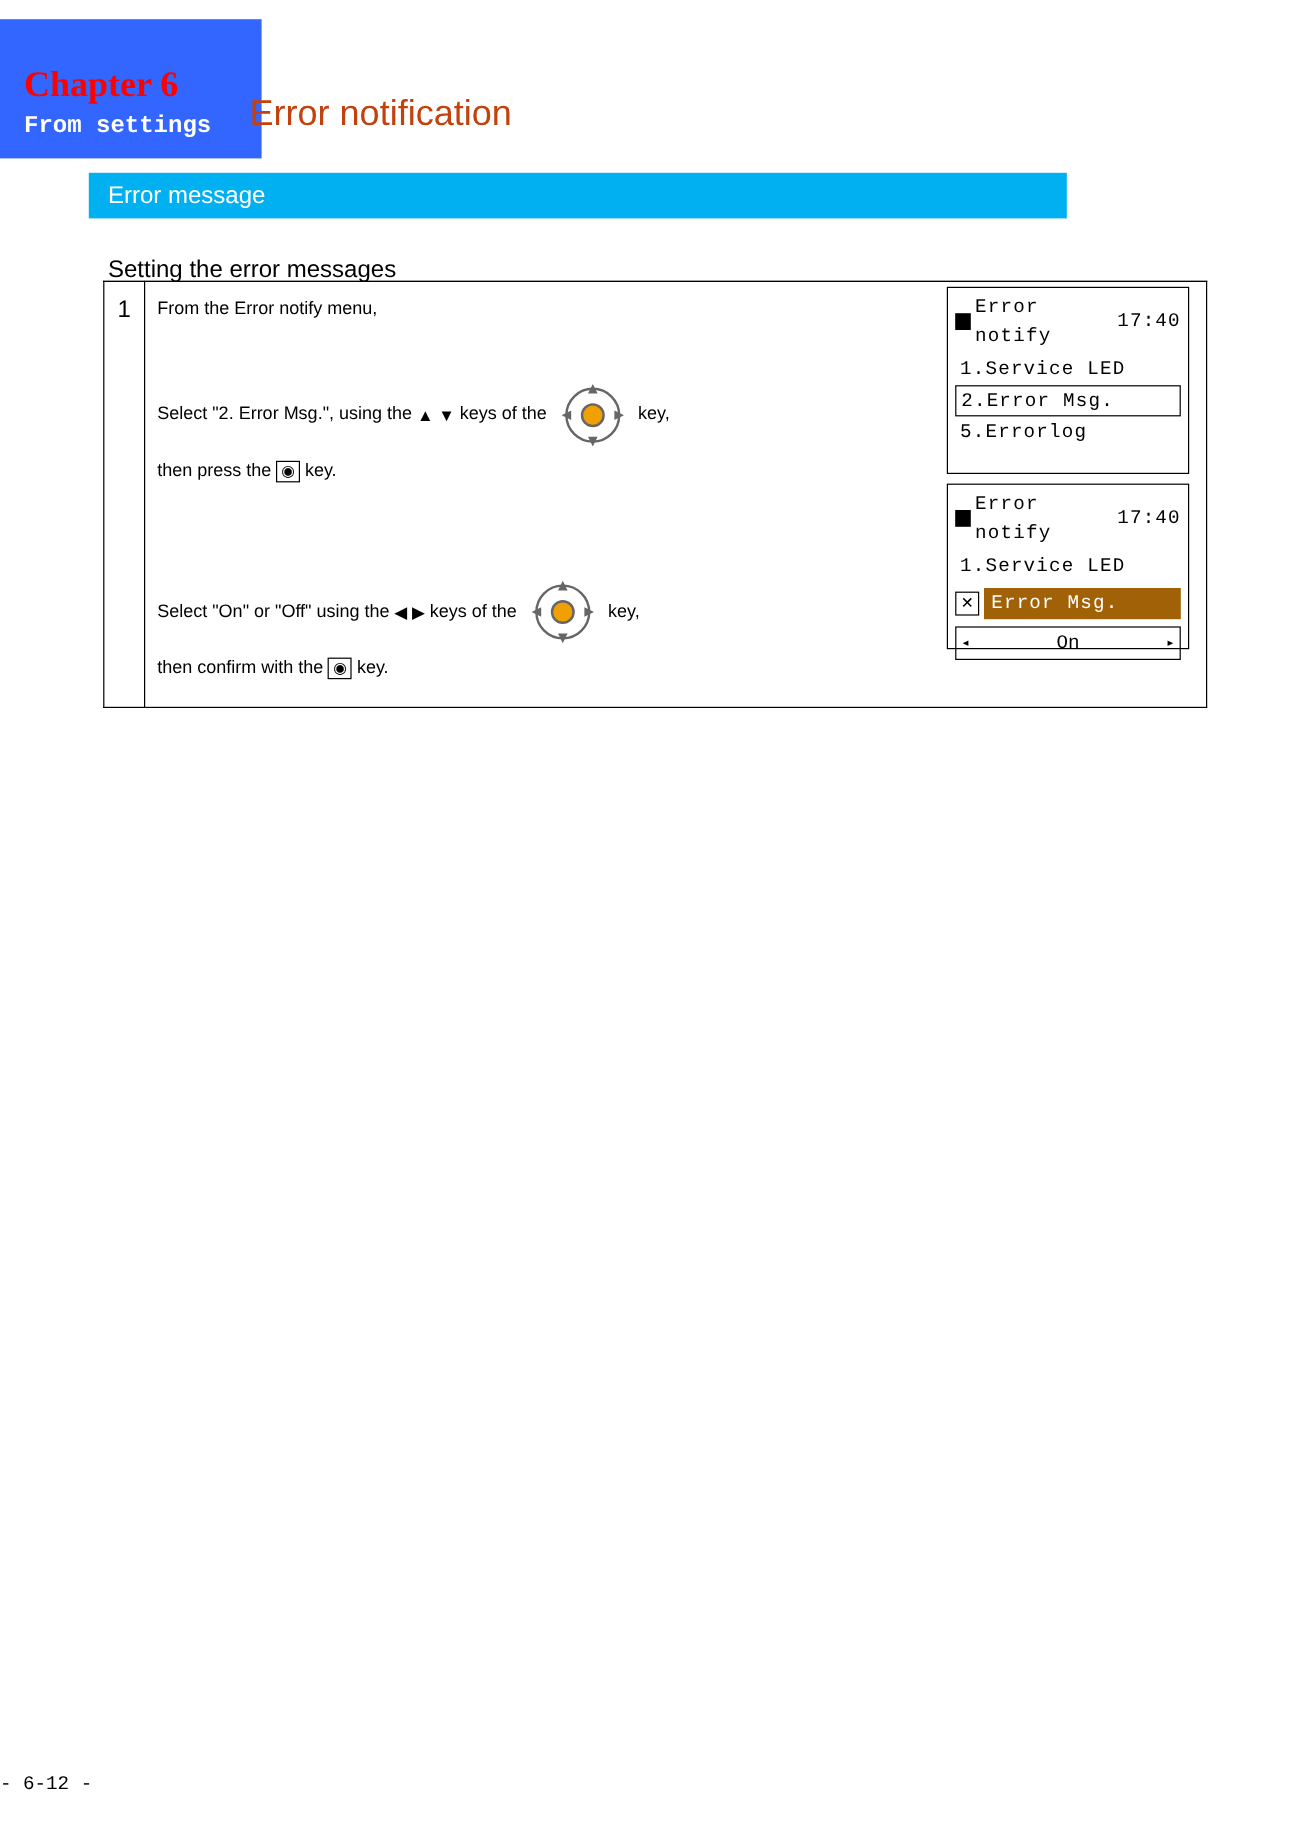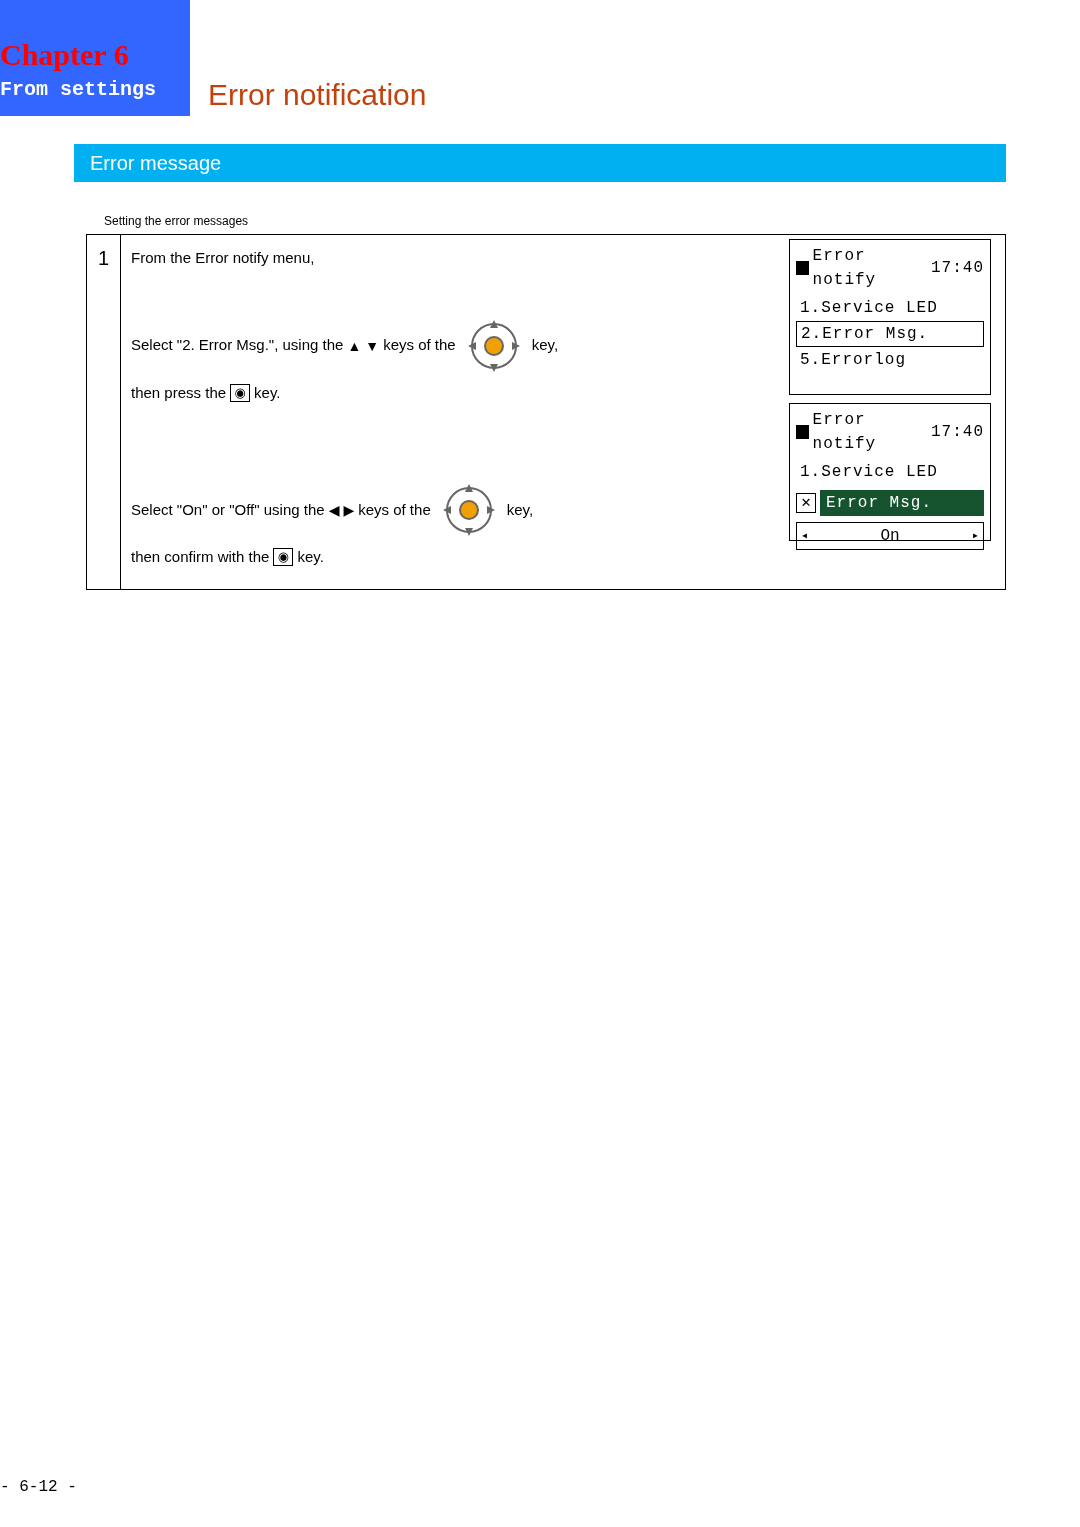--- a/index.html
+++ b/index.html
@@ -5,23 +5,24 @@
   * { box-sizing: border-box; margin: 0; padding: 0; }
   body {
     width: 1080px;
     height: 1527px;
     background: #fff;
     font-family: Arial, sans-serif;
     position: relative;
   }
   .header-blue {
     position: absolute;
-    left: 0; top: 0;
-    width: 190px; height: 116px;
+    left: 0; top: 16px;
+    width: 218px; height: 116px;
     background: #3366ff;
+    padding-left: 20px;
   }
   .chapter-line {
     color: #ff0000;
     font-family: "Times New Roman", serif;
     font-size: 30px;
     font-weight: bold;
     margin-top: 38px;
   }
   .other-settings {
     color: #fff;
@@ -35,35 +36,34 @@
     left: 208px;
     top: 78px;
     font-size: 30px;
     color: #c2410c;
     font-weight: normal;
   }
   .section-bar {
     position: absolute;
     left: 74px;
     top: 144px;
-    width: 932px;
+    width: 815px;
     height: 38px;
     background: #00b0f0;
     color: #fff;
     font-size: 20px;
     padding-left: 16px;
     line-height: 38px;
   }
   .subheading {
     position: absolute;
     left: 90px;
     top: 214px;
-    font-size: 12px;
+    font-size: 20px;
     color: #000;
-    margin-left: 14px;
   }
   .subheading-line {
     position: absolute;
     left: 86px;
     top: 234px;
     width: 920px;
     border-top: 1px solid #000;
   }
   .steps-table {
     position: absolute;
@@ -154,21 +154,21 @@
     margin-top: 6px;
   }
   .lcd-x {
     width: 20px; height: 20px;
     border: 1px solid #000;
     text-align: center;
     line-height: 18px;
   }
   .lcd-invert {
     flex: 1;
-    background: #14532d;
+    background: #a16207;
     color: #fff;
     padding: 1px 6px;
     letter-spacing: 1px;
   }
   .lcd-onrow {
     margin-top: 6px;
     border: 1px solid #000;
     display: flex;
     justify-content: space-between;
     align-items: center;

